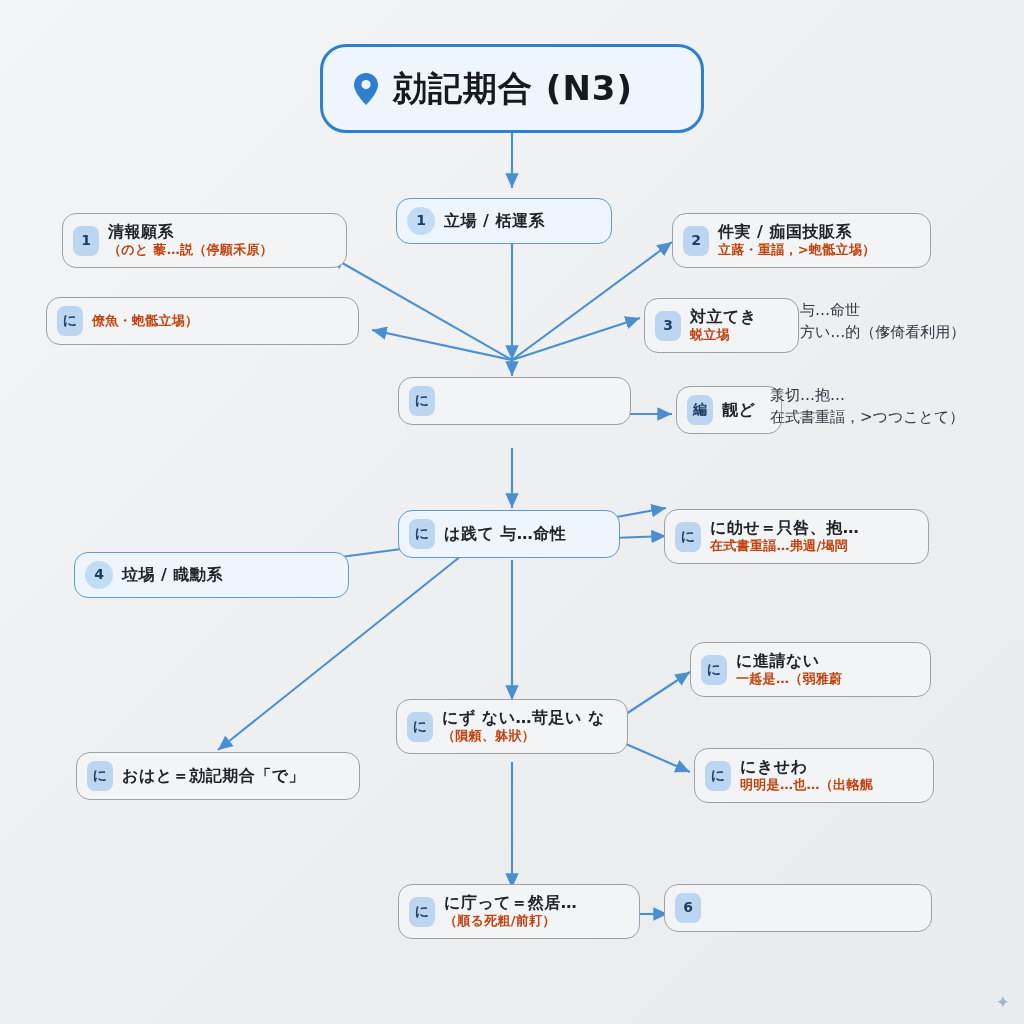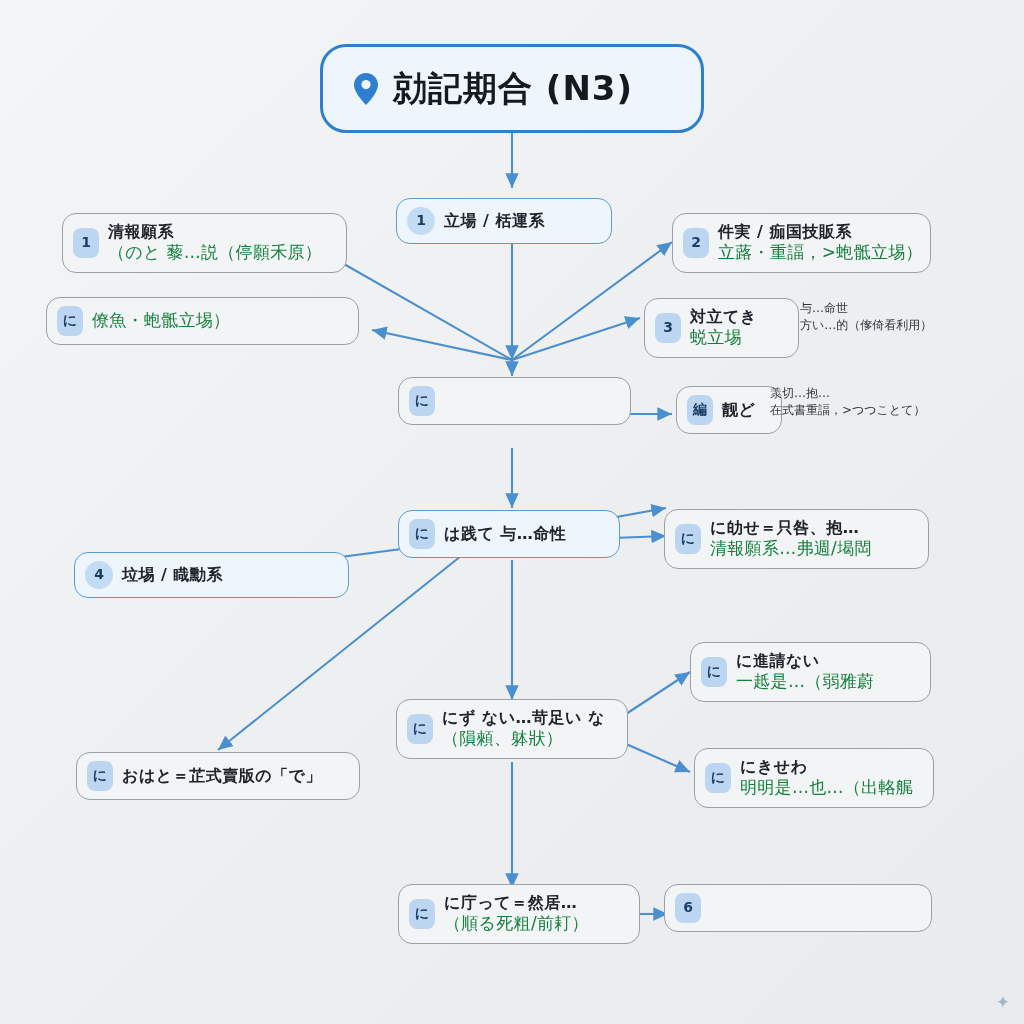--- a/index.html
+++ b/index.html
@@ -47,23 +47,23 @@
     flex-direction: column;
     justify-content: center;
   }
   .t1 {
     font-size: 16px;
     font-weight: 700;
     letter-spacing: .5px;
     white-space: nowrap;
   }
   .t2 {
-    font-size: 17px;
-    font-weight: 400;
-    color: #15803d;
+    font-size: 13px;
+    font-weight: 700;
+    color: #c2410c;
     letter-spacing: .3px;
     white-space: nowrap;
   }
 
   
   .badge {
     flex: 0 0 auto;
     width: 26px;
     height: 30px;
     border-radius: 8px;
@@ -105,21 +105,21 @@
     flex: 0 0 auto;
     width: 26px;
     height: 34px;
     position: relative;
   }
   .pin svg { display: block; }
 
   
   .annot {
     position: absolute;
-    font-size: 12px;
+    font-size: 15px;
     color: #31363d;
     line-height: 1.45;
     white-space: nowrap;
   }
 
   .sparkle {
     position: absolute;
     right: 14px;
     bottom: 12px;
     font-size: 17px;
@@ -231,21 +231,21 @@
     <span class="badge">に</span>
     <span class="txtwrap">
       <span class="t1">は践て 与…命性</span>
     </span>
   </div>
 
   <div class="node" style="left:664px; top:509px; width:265px;">
     <span class="badge">に</span>
     <span class="txtwrap">
       <span class="t1">に劰せ＝只咎、抱…</span>
-      <span class="t2">清報願系…弗週/堨閊</span>
+      <span class="t2">在式書重諨…弗週/堨閊</span>
     </span>
   </div>
 
   <div class="node blue" style="left:74px; top:552px; width:275px;">
     <span class="badge round">4</span>
     <span class="txtwrap">
       <span class="t1">垃埸 / 睵勳系</span>
     </span>
   </div>
 
@@ -261,21 +261,21 @@
     <span class="badge">に</span>
     <span class="txtwrap">
       <span class="t1">にず ない…苛足い な</span>
       <span class="t2">（隕顂、躰狀）</span>
     </span>
   </div>
 
   <div class="node" style="left:76px; top:752px; width:284px;">
     <span class="badge">に</span>
     <span class="txtwrap">
-      <span class="t1">おはと＝芷式賣版の「で」</span>
+      <span class="t1">おはと＝勍記期合「で」</span>
     </span>
   </div>
 
   <div class="node" style="left:694px; top:748px; width:240px;">
     <span class="badge">に</span>
     <span class="txtwrap">
       <span class="t1">にきせわ</span>
       <span class="t2">明明是…也…（出輅艉</span>
     </span>
   </div>

